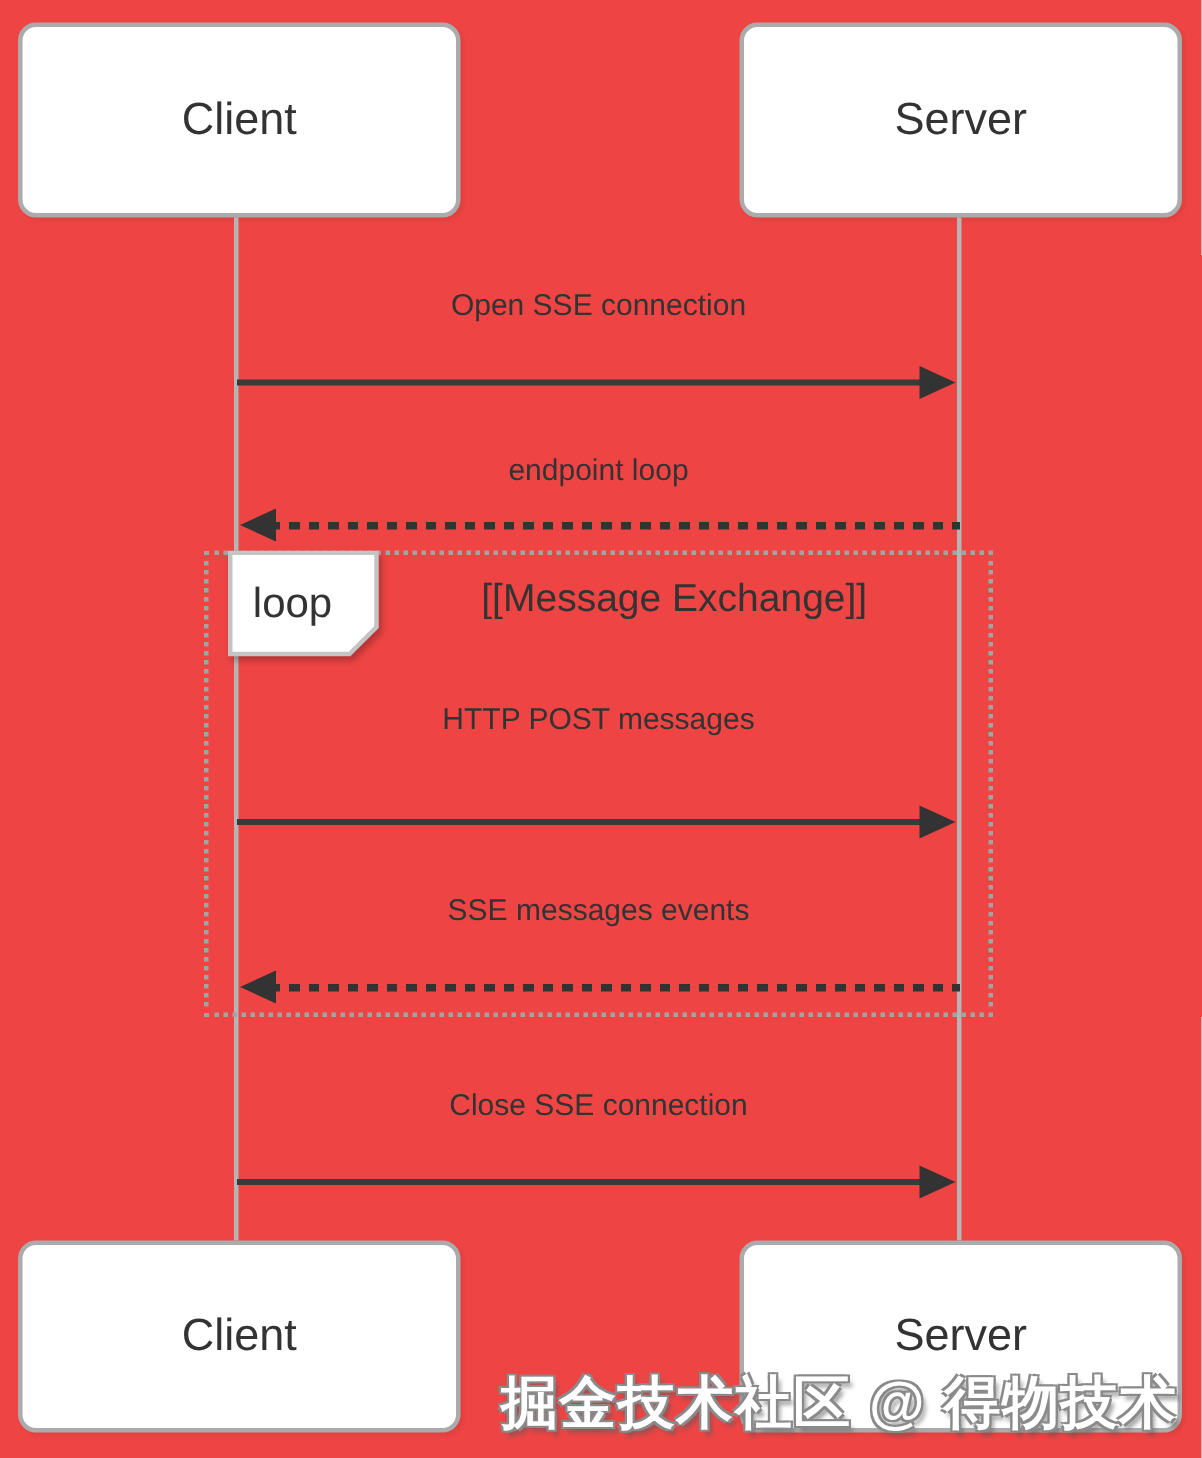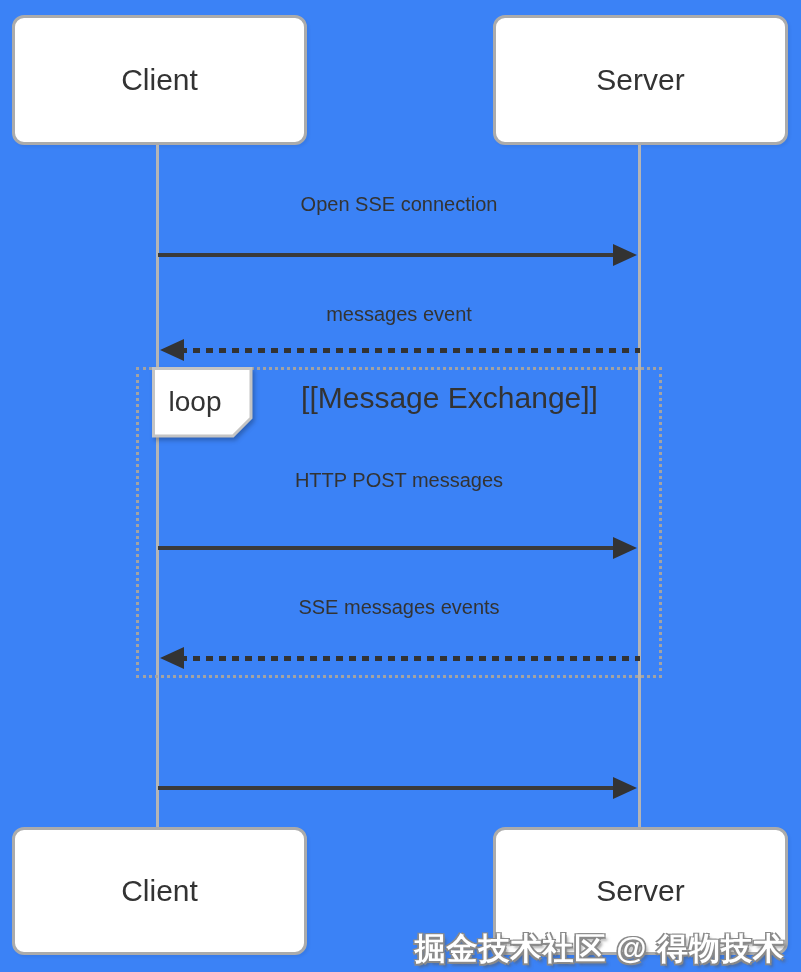--- a/index.html
+++ b/index.html
@@ -5,21 +5,21 @@
   html, body {
     margin: 0;
     padding: 0;
     background: #ffffff;
     font-family: "Liberation Sans", sans-serif;
   }
   .canvas {
     position: relative;
     width: 801px;
     height: 972px;
-    background: #3b82f6;
+    background: #ef4444;
     overflow: hidden;
     color: #333333;
   }
 
   
   .actor {
     position: absolute;
     width: 295px;
     height: 130px;
     background: #ffffff;
@@ -137,43 +137,42 @@
     font-size: 28px;
     line-height: 62px;
     color: #333333;
   }
   .loop-title {
     position: absolute;
     left: 237px;
     top: 380px;
     width: 425px;
     text-align: center;
-    font-size: 30px;
+    font-size: 26px;
     line-height: 36px;
     color: #333333;
     white-space: nowrap;
   }
 
   
   .watermark {
     position: absolute;
     top: 910px;
     right: 16px;
-    font-size: 31px;
+    font-size: 38px;
     font-weight: 700;
     letter-spacing: 1px;
     color: #ffffff;
     white-space: nowrap;
     text-shadow:
       -1.5px -1.5px 0 #8a8a8a,
        1.5px -1.5px 0 #8a8a8a,
       -1.5px  1.5px 0 #8a8a8a,
        1.5px  1.5px 0 #8a8a8a,
        3px 4px 3px rgba(90,90,90,0.55);
-    margin-top: 18px;
   }
 </style>
 </head>
 <body>
 
 <div class="canvas">
 
   <div class="actor client-top">
     <span>Client</span>
   </div>
@@ -183,21 +182,21 @@
 
   <div class="lifeline client"></div>
   <div class="lifeline server"></div>
 
   <div class="msg-label m1">Open SSE connection</div>
   <div class="arrow solid-right a1">
     <div class="line"></div>
     <div class="head"></div>
   </div>
 
-  <div class="msg-label m2">messages event</div>
+  <div class="msg-label m2">endpoint loop</div>
   <div class="arrow dotted-left a2">
     <div class="line"></div>
     <div class="head"></div>
   </div>
 
   <div class="loop-box"></div>
   <div class="loop-label">
     <svg width="101" height="71" viewBox="0 0 101 71">
       <polygon points="1.5,1.5 99,1.5 99,51 81,69 1.5,69" fill="#ffffff" stroke="#c4c4c4" stroke-width="3"></polygon>
     </svg>
@@ -210,20 +209,21 @@
     <div class="line"></div>
     <div class="head"></div>
   </div>
 
   <div class="msg-label m4">SSE messages events</div>
   <div class="arrow dotted-left a4">
     <div class="line"></div>
     <div class="head"></div>
   </div>
 
+  <div class="msg-label m5">Close SSE connection</div>
   <div class="arrow solid-right a5">
     <div class="line"></div>
     <div class="head"></div>
   </div>
 
   <div class="actor client-bot">
     <span>Client</span>
   </div>
   <div class="actor server-bot">
     <span>Server</span>

